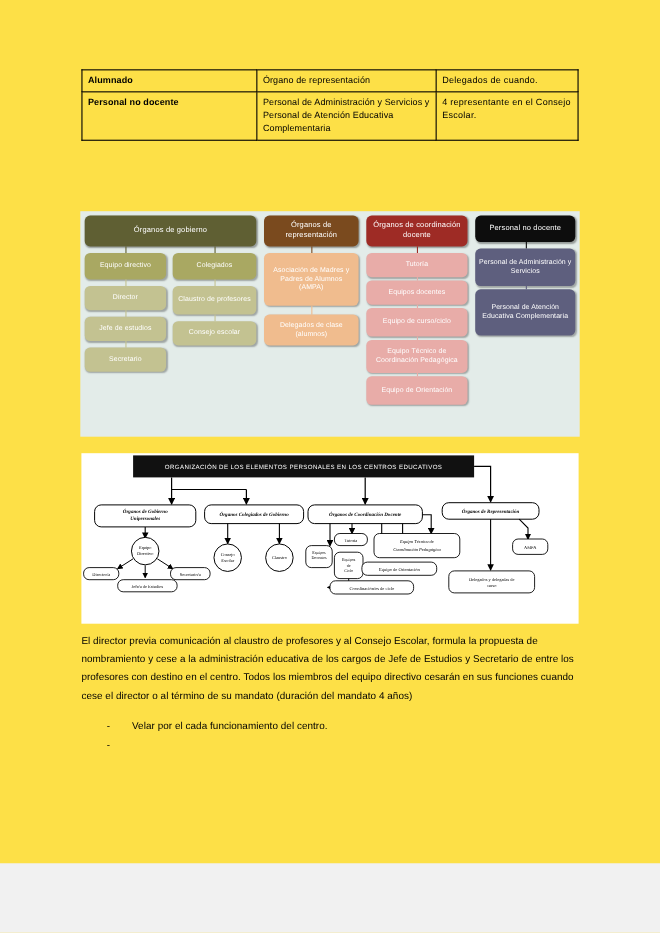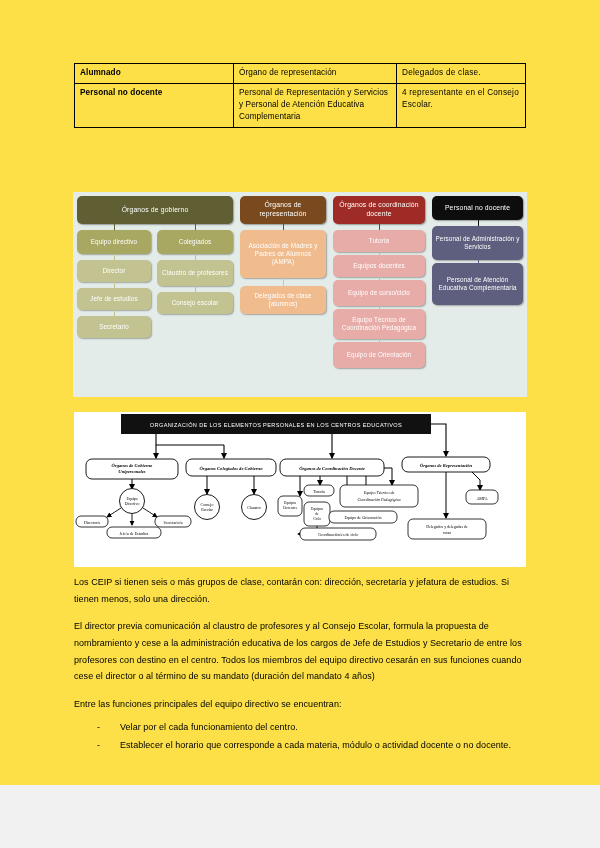--- a/index.html
+++ b/index.html
@@ -65,25 +65,25 @@
 <body>
 
 <div class="page">
 
   <div class="tbl-wrap">
     <table class="info">
       <tbody>
         <tr>
           <td class="c1">Alumnado</td>
           <td class="c2">Órgano de representación</td>
-          <td class="c3">Delegados de clase.</td>
+          <td class="c3">Delegados de cuando.</td>
         </tr>
         <tr>
           <td class="c1">Personal no docente</td>
-          <td class="c2">Personal de Representación y Servicios y Personal de Atención Educativa Complementaria</td>
+          <td class="c2">Personal de Administración y Servicios y Personal de Atención Educativa Complementaria</td>
           <td class="c3">4 representante en el Consejo Escolar.</td>
         </tr>
       </tbody>
     </table>
   </div>
 
   <div class="cdiag" id="cdiag" style="background: rgb(227, 236, 233);">
       <div class="hdr" style="left: 4px; top: 4px; width: 156px; height: 28px; background: rgb(95, 95, 51);">
         <span>Órganos de gobierno</span>
       </div>
@@ -246,28 +246,25 @@
       <path d="M372,60 L372,106" stroke="#000" stroke-width="1" fill="none" marker-end="url(#ah)"></path>
       <rect x="392" y="78" width="32" height="14" rx="5" fill="#fff" stroke="#000" stroke-width="0.8"></rect>
       <text id="b3c0" x="408" y="87.5" text-anchor="middle" font-family="Liberation Serif, serif" font-size="4">AMPA</text>
       <rect x="334" y="107" width="78" height="20" rx="5" fill="#fff" stroke="#000" stroke-width="0.8"></rect>
       <text id="b3c1a" x="373" y="116" text-anchor="middle" font-family="Liberation Serif, serif" font-size="4">Delegados y delegadas de</text>
       <text id="b3c1b" x="373" y="122" text-anchor="middle" font-family="Liberation Serif, serif" font-size="4">curso</text>
     </svg>
   </div>
 
   <div class="body-txt" style="top:574px;">
-    <p class="p">Los CEIP si tienen seis o más grupos de clase, contarán con: dirección, secretaría y jefatura de estudios. Si tienen menos, solo una dirección.</p>
     <p class="p">El director previa comunicación al claustro de profesores y al Consejo Escolar, formula la propuesta de nombramiento y cese a la administración educativa de los cargos de Jefe de Estudios y Secretario de entre los profesores con destino en el centro. Todos los miembros del equipo directivo cesarán en sus funciones cuando cese el director o al término de su mandato (duración del mandato 4 años)</p>
-    <p class="p" style="margin-bottom:0;">Entre las funciones principales del equipo directivo se encuentran:</p>
     <ul class="dashlist">
       <li>
         <span class="dash">-</span>
         <span>Velar por el cada funcionamiento del centro.</span>
       </li>
       <li>
         <span class="dash">-</span>
-        <span>Establecer el horario que corresponde a cada materia, módulo o actividad docente o no docente.</span>
       </li>
     </ul>
   </div>
 
 </div>
 
 </body></html>

